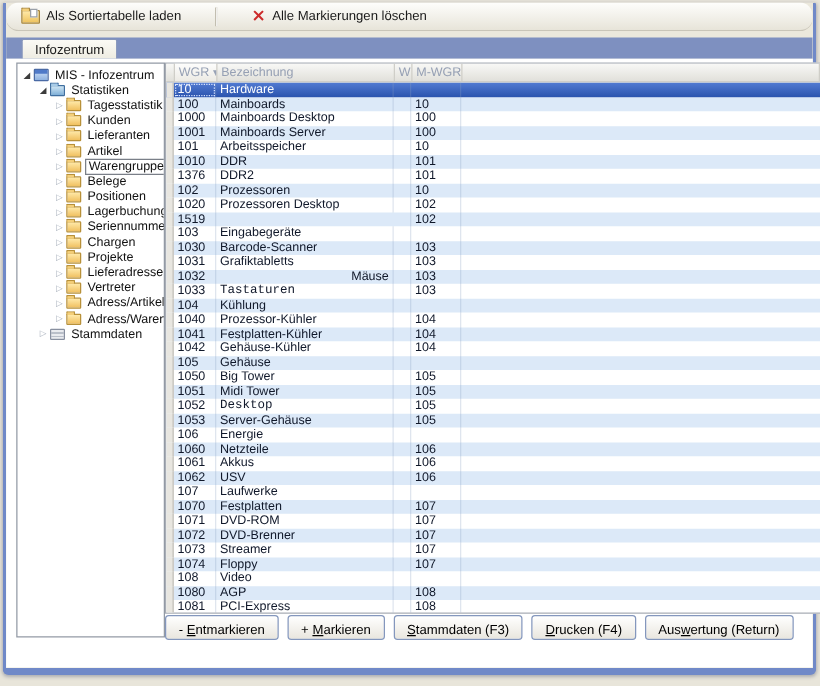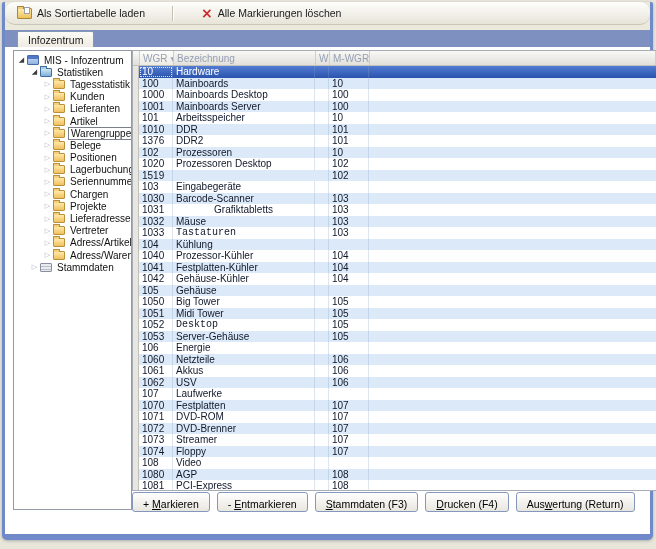--- a/index.html
+++ b/index.html
@@ -332,29 +332,29 @@
                 <div class="gc gc-ind" style="width: 6px; flex: 0 0 6px;"></div>
                 <div class="gc gc-wgr" style="width: 34px; flex: 0 0 34px;">1030</div>
                 <div class="gc gc-bezeichnung" style="width: 142px; flex: 0 0 142px;">Barcode-Scanner</div>
                 <div class="gc gc-w" style="width: 14px; flex: 0 0 14px;"></div>
                 <div class="gc gc-mwgr" style="width: 40px; flex: 0 0 40px;">103</div>
                 <div class="gc" style="flex: 1 1 0%;"></div>
               </div>
               <div class="grid-row">
                 <div class="gc gc-ind" style="width: 6px; flex: 0 0 6px;"></div>
                 <div class="gc gc-wgr" style="width: 34px; flex: 0 0 34px;">1031</div>
-                <div class="gc gc-bezeichnung" style="width: 142px; flex: 0 0 142px; text-align: center;">Grafiktabletts</div>
+                <div class="gc gc-bezeichnung" style="width: 142px; flex: 0 0 142px;">Grafiktabletts</div>
                 <div class="gc gc-w" style="width: 14px; flex: 0 0 14px;"></div>
                 <div class="gc gc-mwgr" style="width: 40px; flex: 0 0 40px;">103</div>
                 <div class="gc" style="flex: 1 1 0%;"></div>
               </div>
               <div class="grid-row alt">
                 <div class="gc gc-ind" style="width: 6px; flex: 0 0 6px;"></div>
                 <div class="gc gc-wgr" style="width: 34px; flex: 0 0 34px;">1032</div>
-                <div class="gc gc-bezeichnung" style="width: 142px; flex: 0 0 142px;">Mäuse</div>
+                <div class="gc gc-bezeichnung" style="width: 142px; flex: 0 0 142px; text-align: right;">Mäuse</div>
                 <div class="gc gc-w" style="width: 14px; flex: 0 0 14px;"></div>
                 <div class="gc gc-mwgr" style="width: 40px; flex: 0 0 40px;">103</div>
                 <div class="gc" style="flex: 1 1 0%;"></div>
               </div>
               <div class="grid-row">
                 <div class="gc gc-ind" style="width: 6px; flex: 0 0 6px;"></div>
                 <div class="gc gc-wgr" style="width: 34px; flex: 0 0 34px;">1033</div>
                 <div class="gc gc-bezeichnung" style="width: 142px; flex: 0 0 142px; font-family: Liberation Mono, monospace;">Tastaturen</div>
                 <div class="gc gc-w" style="width: 14px; flex: 0 0 14px;"></div>
                 <div class="gc gc-mwgr" style="width: 40px; flex: 0 0 40px;">103</div>
@@ -545,22 +545,22 @@
               <span class="sb-faint">≡</span>
               <span class="ic-search"></span>
               <span class="sb-faint">▲</span>
               <span class="sb-faint">▼</span>
             </div>
           </div>
         </div>
       </div>
 
       <div class="footer-buttons" id="footer">
+          <button class="btn">- <u>E</u>ntmarkieren</button>
           <button class="btn">+ <u>M</u>arkieren</button>
-          <button class="btn">- <u>E</u>ntmarkieren</button>
           <button class="btn"><u>S</u>tammdaten (F3)</button>
           <button class="btn"><u>D</u>rucken (F4)</button>
           <button class="btn">Aus<u>w</u>ertung (Return)</button>
         </div>
 
     </div>
   </div>
 </div>
 
 </body></html>

